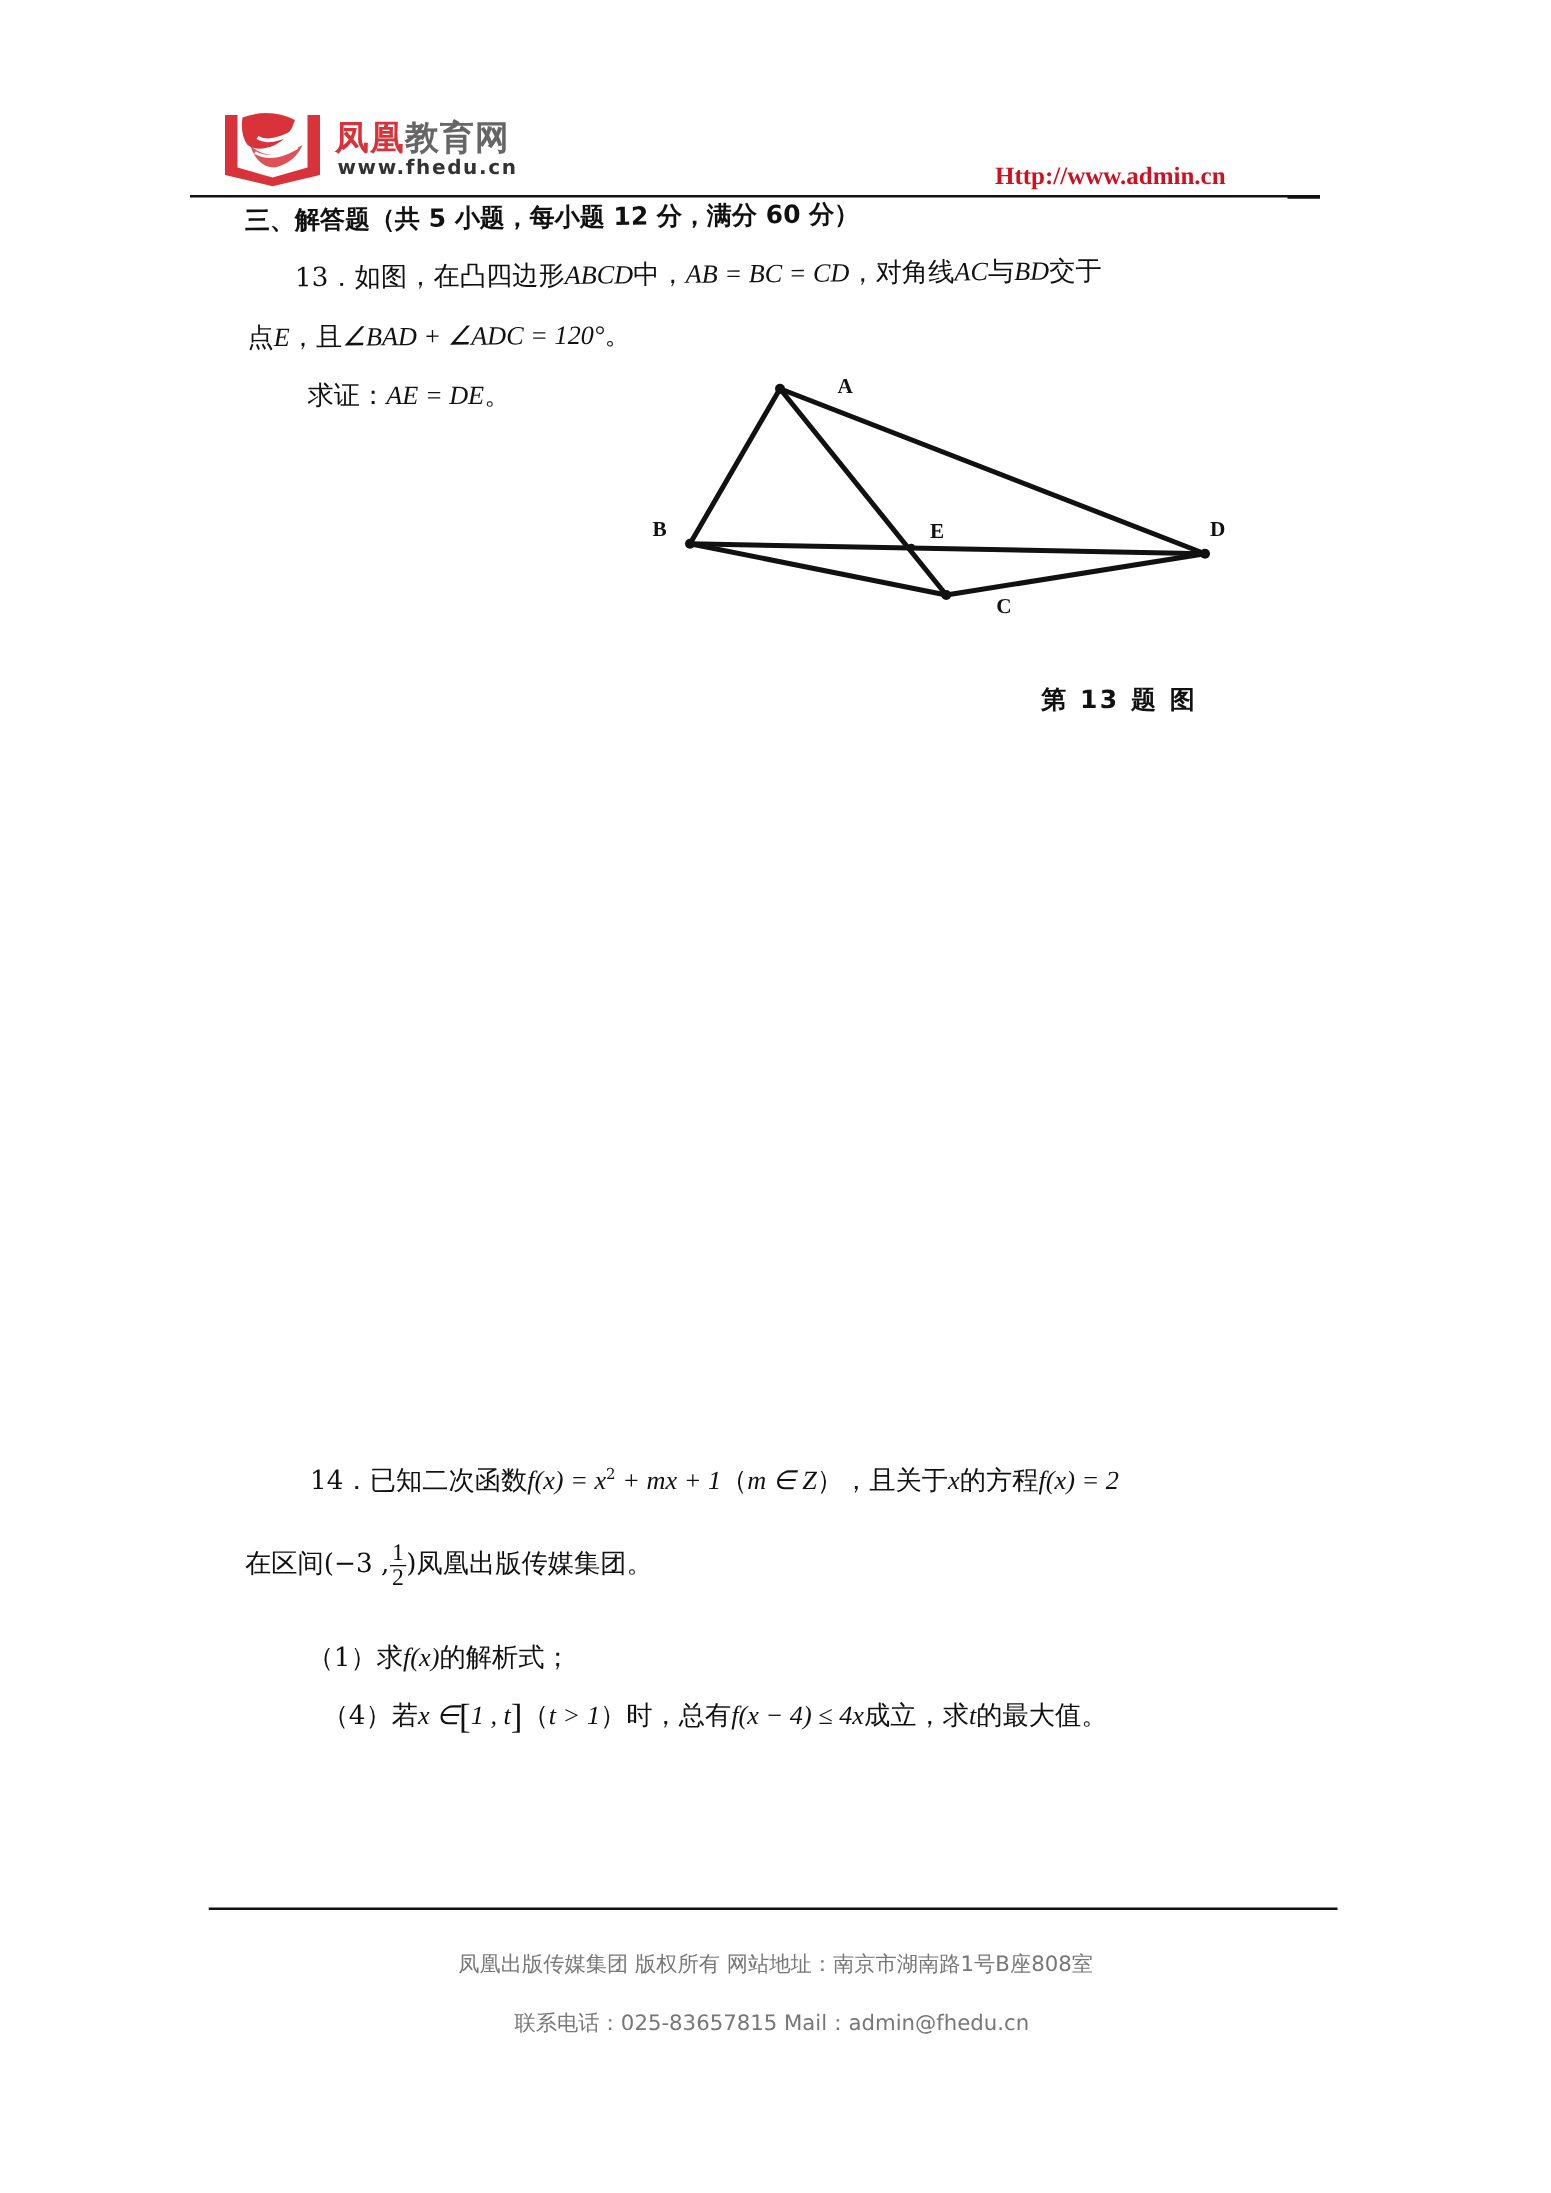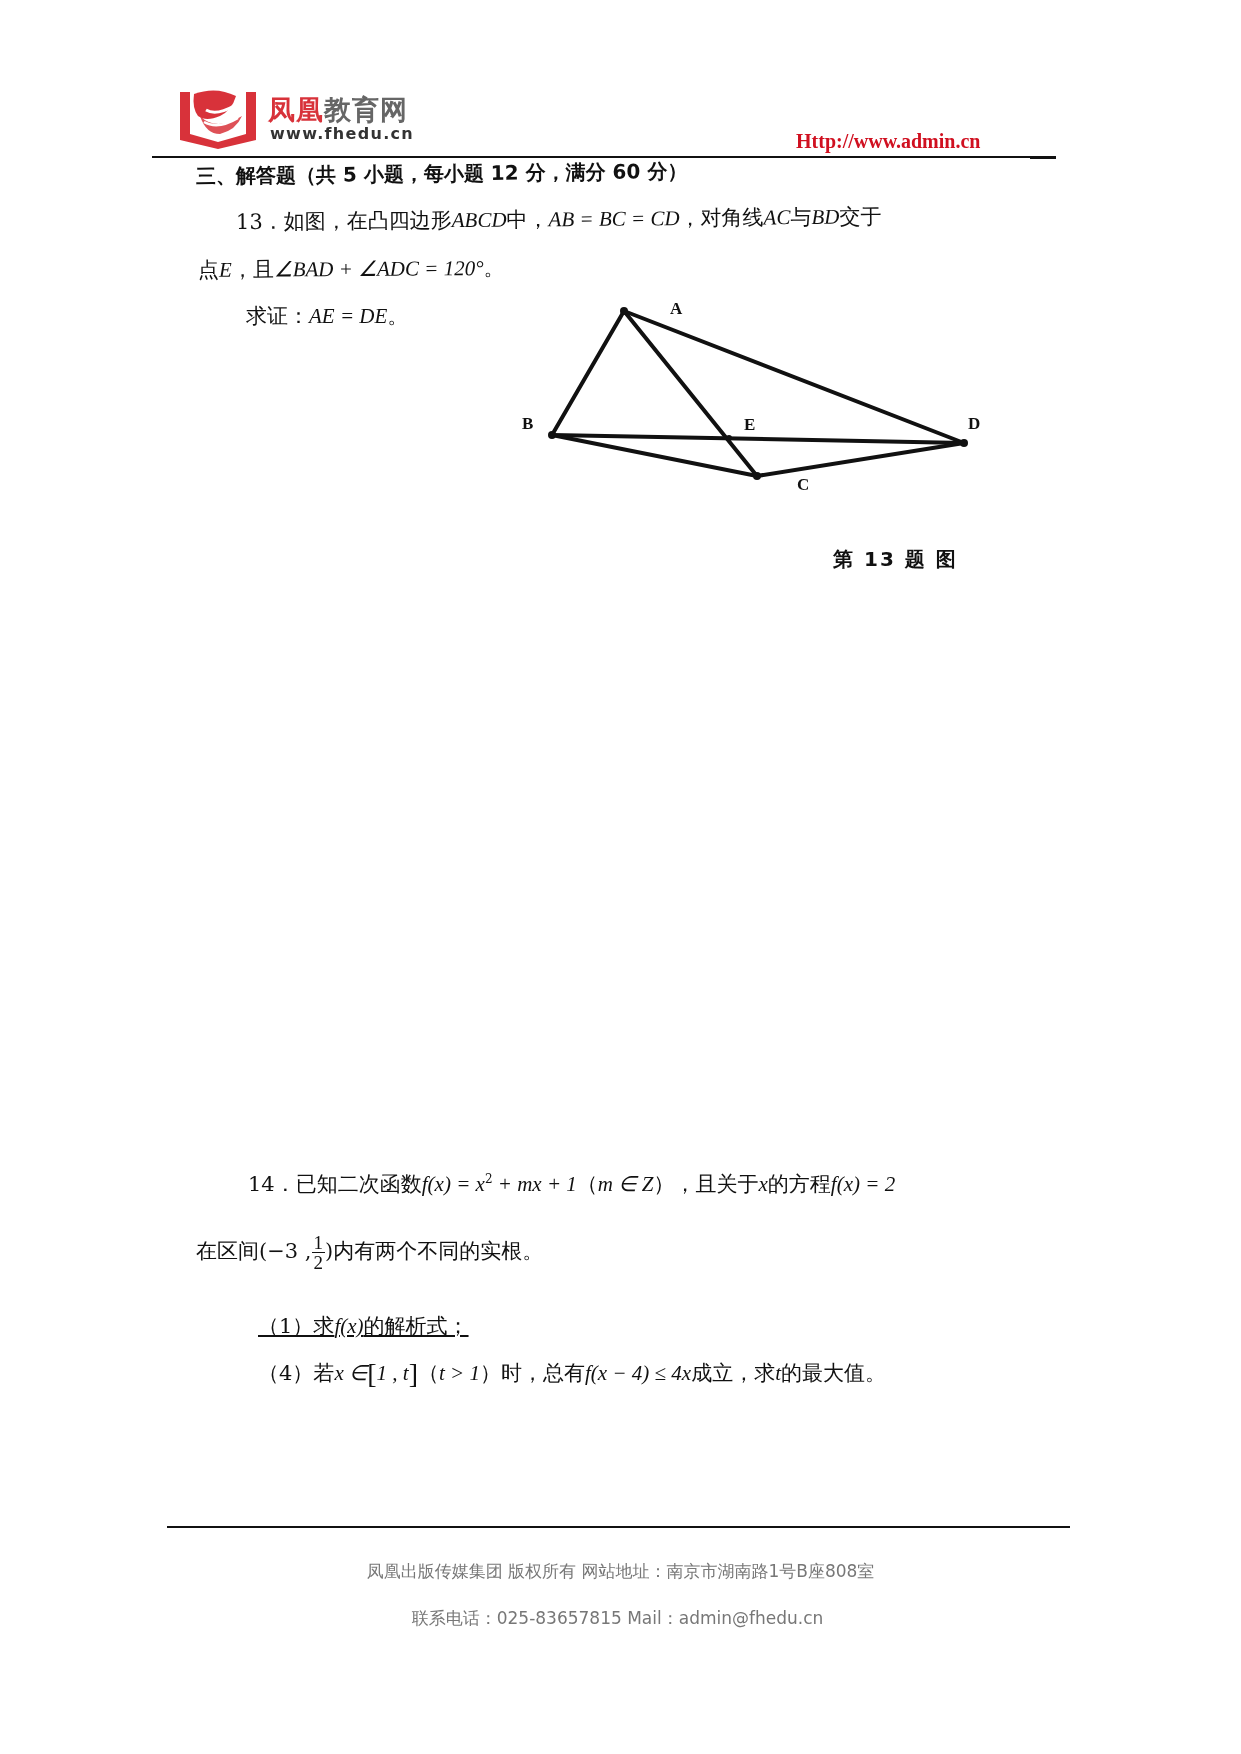--- a/index.html
+++ b/index.html
@@ -22,21 +22,21 @@
   .q13-1 { left: 236px; top: 208px; transform: rotate(-0.5deg); transform-origin: left center; }
   .q13-2 { left: 198px; top: 256px; transform: rotate(-0.4deg); transform-origin: left center; }
   .q13-3 { left: 246px; top: 302px; }
   .figure { left: 500px; top: 280px; width: 500px; height: 230px; }
   .fig-caption { left: 833px; top: 546px; font-family: "DejaVu Sans", sans-serif; font-weight: bold; font-size: 20px; letter-spacing: 2px; text-align: center; }
   .q14-1 { left: 248px; top: 1170px; }
   .q14-2 { left: 196px; top: 1233px; }
   .frac { display: inline-block; vertical-align: middle; text-align: center; font-family: "Liberation Serif", serif; line-height: 1; font-size: 19px; }
   .frac .num { display: block; border-bottom: 1px solid #111; padding: 0 2px; }
   .frac .den { display: block; }
-  .q14-p1 { left: 258px; top: 1312px; text-decoration: underline; }
+  .q14-p1 { left: 246px; top: 1312px; }
   .q14-p2 { left: 258px; top: 1358px; }
   .big { font-size: 28px; font-family: "Liberation Serif", serif; vertical-align: -3px; }
   .hr-bottom { left: 167px; top: 1526px; width: 903px; height: 2px; background: #111; }
   .footer1 { left: 0; width: 1241px; top: 1560px; text-align: center; font-family: "DejaVu Sans", sans-serif; font-size: 17px; color: #777; }
   .footer2 { left: 0; width: 1235px; top: 1607px; text-align: center; font-family: "DejaVu Sans", sans-serif; font-size: 17px; color: #777; }
   sup { font-size: 12px; }
 </style>
 </head>
 <body>
 
@@ -88,21 +88,21 @@
   <text x="244" y="150" fill="#111">E</text>
   <text x="468" y="149" fill="#111">D</text>
   <text x="297" y="210" fill="#111">C</text>
 </svg>
 <div class="abs fig-caption">第 13 题  图</div>
 
 <div class="abs q-line q14-1">
   <span>14．</span><span>已知二次函数</span><i>f(x) = x</i><sup>2</sup><i> + mx + 1</i><span>（</span><i>m ∈ Z</i><span>），且关于</span><i>x</i><span>的方程</span><i>f(x) = 2</i>
 </div>
 <div class="abs q-line q14-2">
-  <span>在区间</span><span>(−3 ,</span><span class="frac"><span class="num">1</span><span class="den">2</span></span><span>)</span><span>内有两个不同的实根。</span>
+  <span>在区间</span><span>(−3 ,</span><span class="frac"><span class="num">1</span><span class="den">2</span></span><span>)</span><span>凤凰出版传媒集团。</span>
 </div>
 <div class="abs q-line q14-p1">
   <span>（1）求</span><i>f(x)</i><span>的解析式；</span>
 </div>
 <div class="abs q-line q14-p2">
   <span>（4）若</span><i>x ∈</i><span class="big">[</span><i>1 , t</i><span class="big">]</span><span>（</span><i>t &gt; 1</i><span>）时，总有</span><i>f(x − 4) ≤ 4x</i><span>成立，求</span><i>t</i><span>的最大值。</span>
 </div>
 
 <div class="abs hr-bottom"></div>
 <div class="abs footer1">凤凰出版传媒集团  版权所有     网站地址：南京市湖南路1号B座808室</div>

